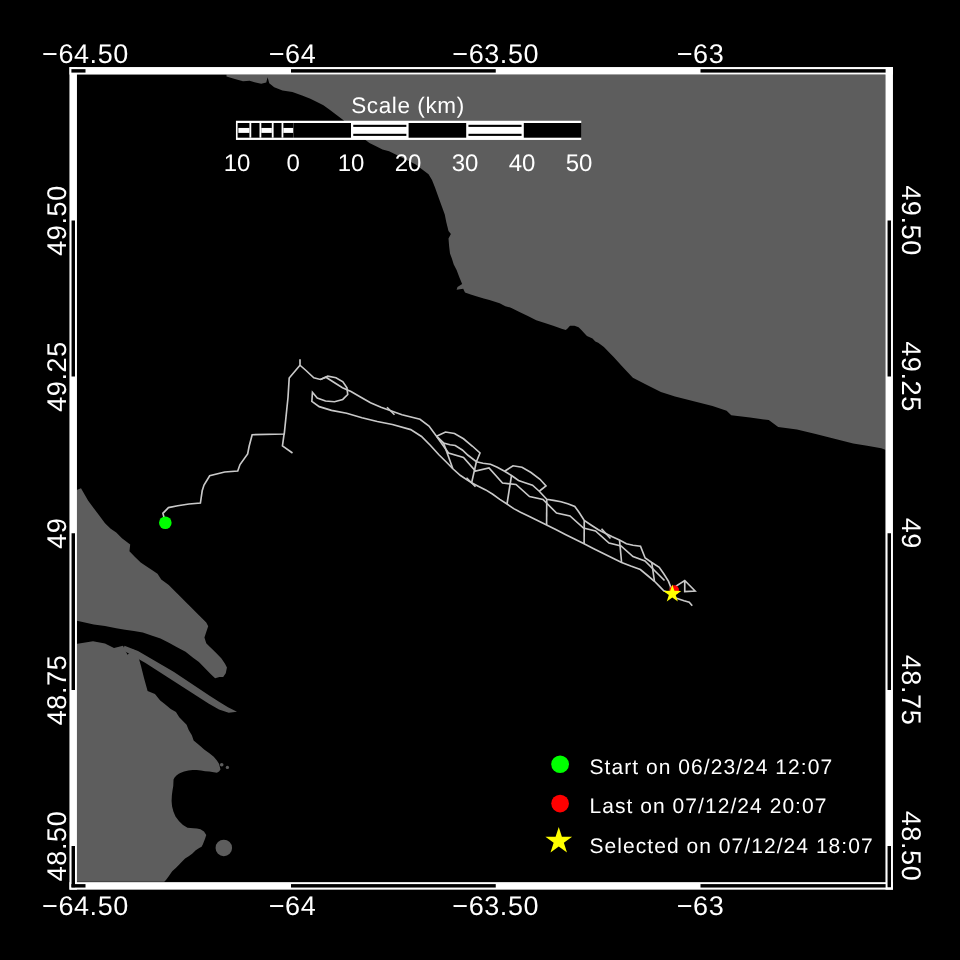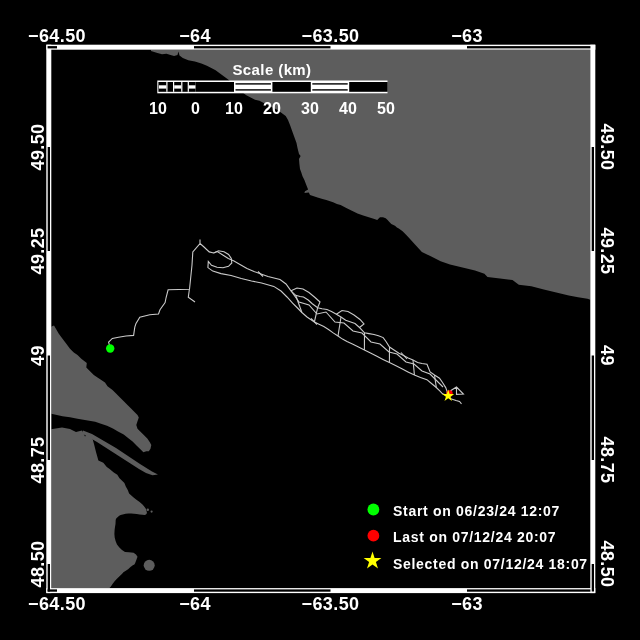--- a/index.html
+++ b/index.html
@@ -1,16 +1,16 @@
 <!DOCTYPE html>
 <html><head>
 <meta charset="utf-8">
 <style>
 html,body{margin:0;padding:0;background:#000;}
-#wrap{width:640px;height:640px;position:relative;background:#000;overflow:hidden;font-weight:bold;}
+#wrap{width:640px;height:640px;position:relative;background:#000;overflow:hidden;}
 text{font-family:"Liberation Sans",sans-serif;fill:#fff;}
 </style>
 </head>
 <body>
 <div id="wrap">
 <svg width="640" height="640" viewBox="0 0 640 640" shape-rendering="auto">
 <defs>
 <clipPath id="mapclip">
           <rect x="51.3" y="49.7" width="539.1" height="538.2"></rect>
         </clipPath>

